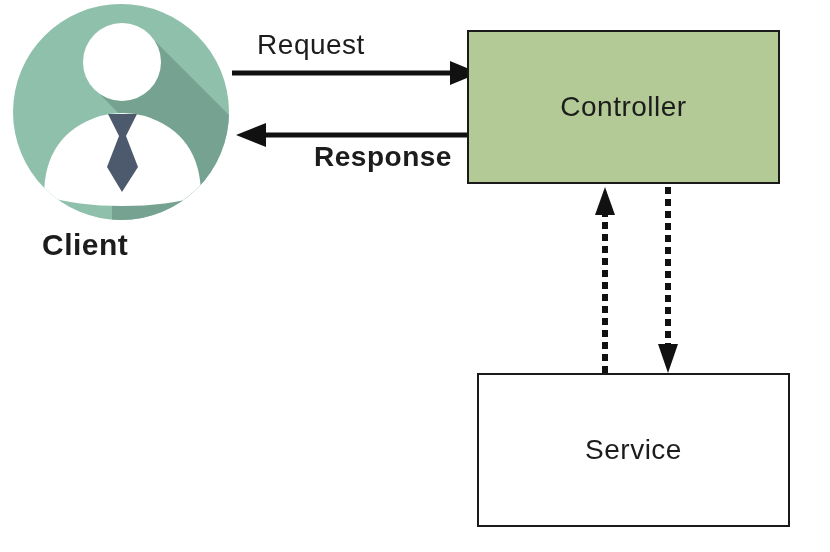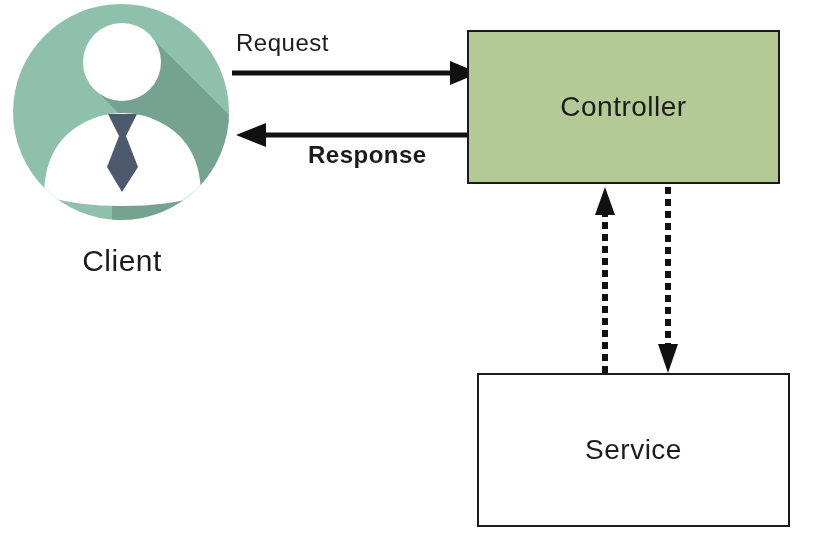--- a/index.html
+++ b/index.html
@@ -29,31 +29,31 @@
     box-sizing:border-box;
     border:2px solid var(--box-border);
     display:flex;align-items:center;justify-content:center;
     font-size:28px;
     letter-spacing:0.5px;
   }
   .box-controller{left:467px;top:30px;width:313px;height:154px;background:var(--controller-fill);}
   .box-service{left:477px;top:373px;width:313px;height:154px;background:var(--service-fill);}
   .edge-label{
     position:absolute;
-    text-align:left;
-    font-size:24px;
+    text-align:center;
+    font-size:28px;
     letter-spacing:0.5px;
     line-height:1.05;
     white-space:nowrap;
   }
   .label-request{left:236px;top:30px;width:150px;}
   .label-response{left:308px;top:142px;width:150px;font-weight:bold;}
   .node-label-client{
-    position:absolute;left:42px;top:244px;width:160px;
-    text-align:center;font-size:30px;letter-spacing:0.5px;white-space:nowrap;
+    position:absolute;left:42px;top:228px;width:160px;
+    font-size:30px;letter-spacing:0.5px;white-space:nowrap;font-weight:bold;
   }
 </style>
 </head>
 <body>
 
 <div class="stage">
 
   <svg class="layer-svg" viewBox="0 0 830 552" xmlns="http://www.w3.org/2000/svg">
     <defs>
       <clipPath id="clientClip">

